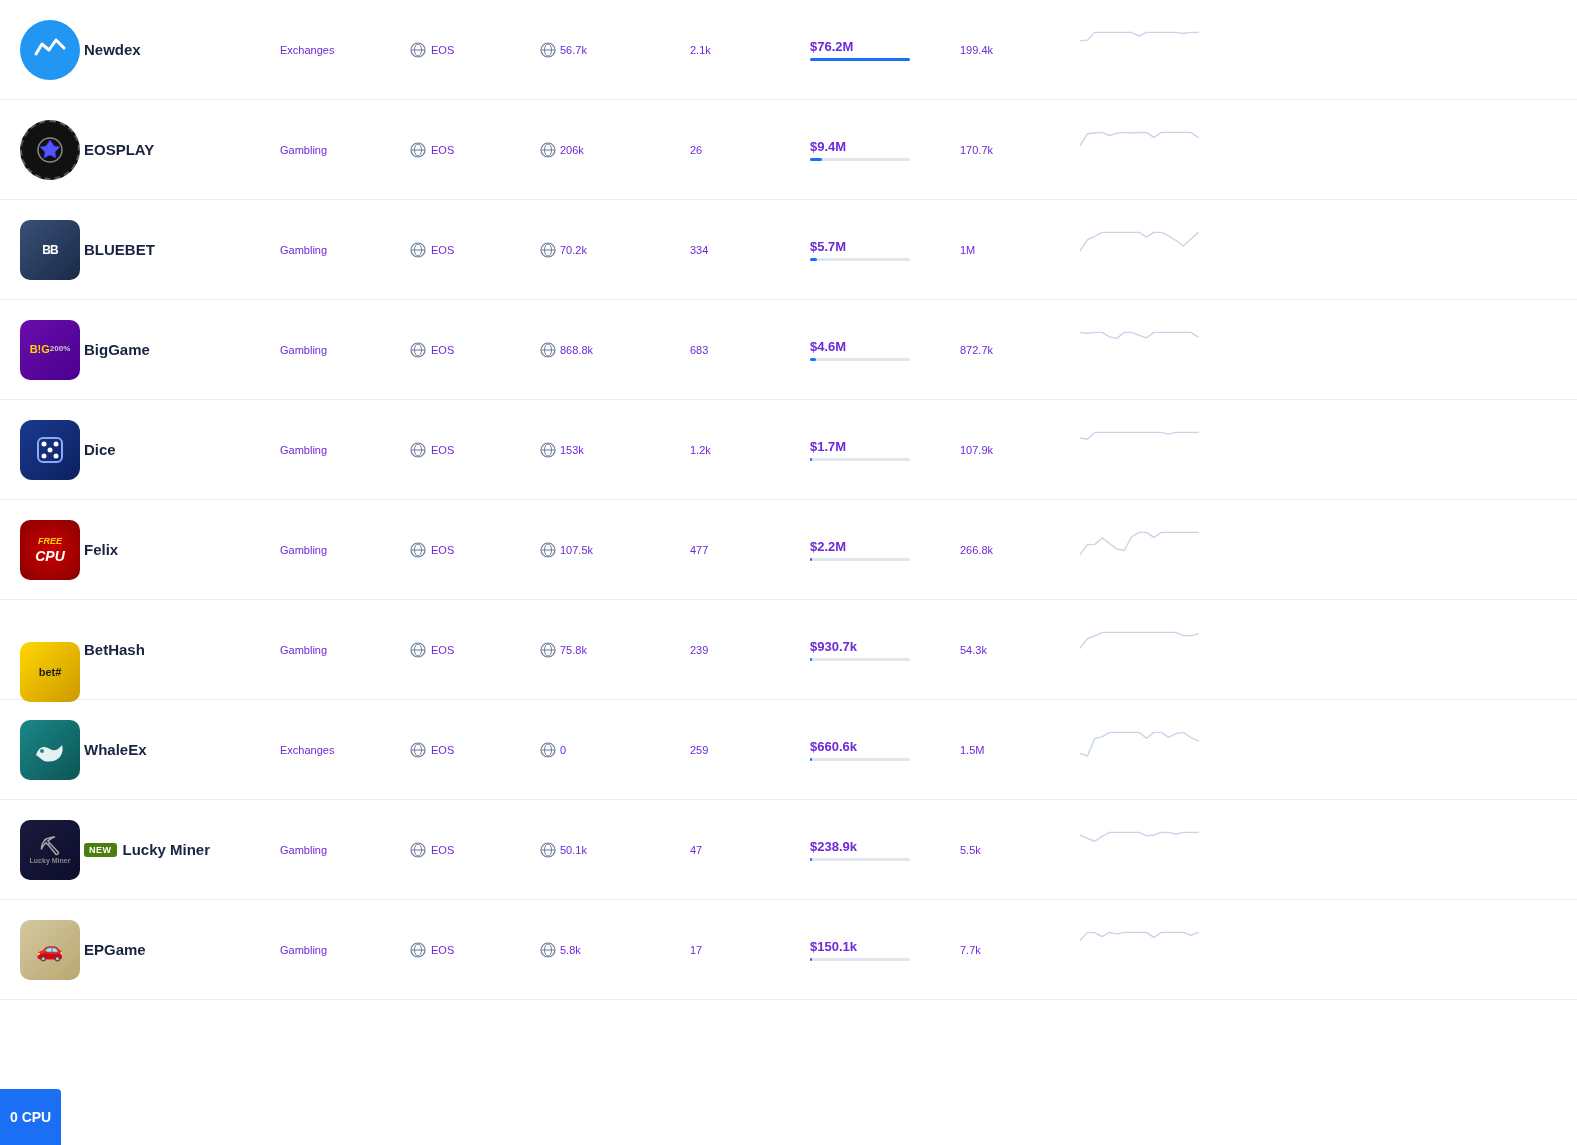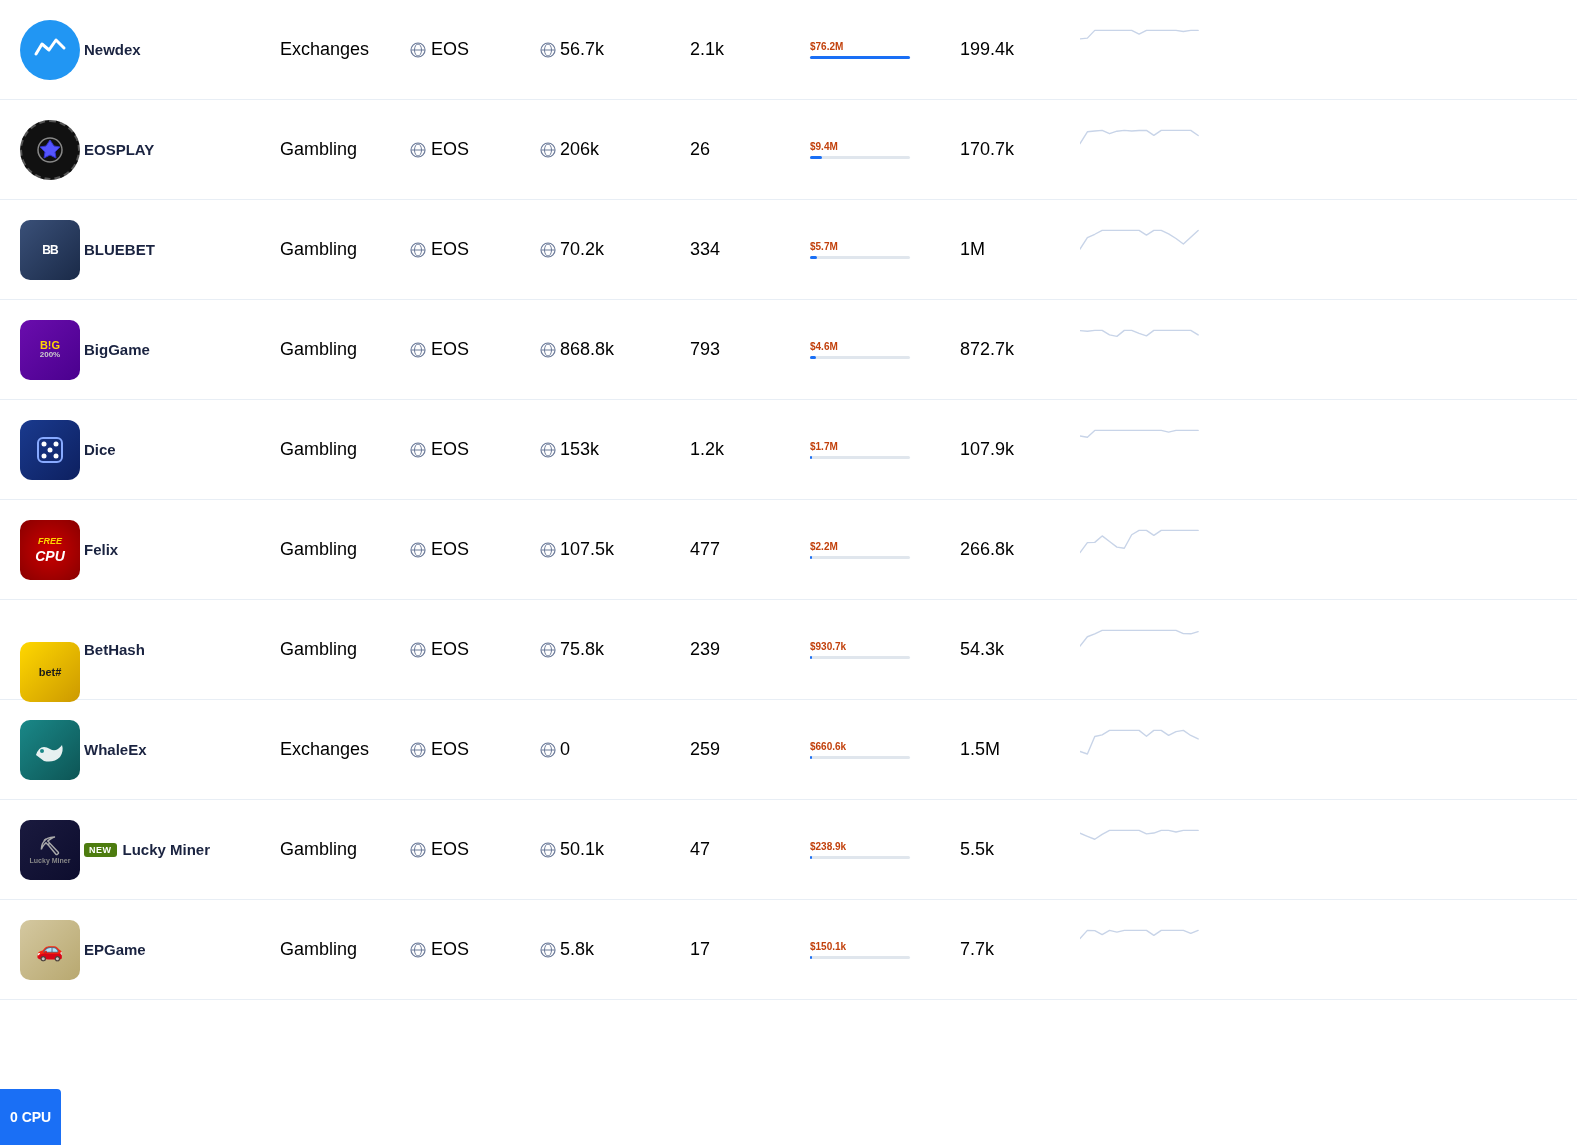--- a/index.html
+++ b/index.html
@@ -91,36 +91,36 @@
     .new-badge {
       background: #4d7c0f;
       color: #fff;
       font-size: 9px;
       font-weight: 800;
       padding: 2px 5px;
       border-radius: 3px;
       letter-spacing: 0.5px;
     }
     .cell {
-      color: #000000;
-      font-size: 18px;
+      color: #6d28d9;
+      font-size: 11px;
     }
     .cell-category { flex: 0 0 130px; }
     .cell-protocol { flex: 0 0 130px; display: flex; align-items: center; gap: 5px; }
     .cell-balance { flex: 0 0 150px; display: flex; align-items: center; gap: 4px; }
     .cell-volume {
       flex: 0 0 150px;
       display: flex;
       flex-direction: column;
       align-items: flex-start;
     }
     .volume-value {
-      color: #c2410c;
+      color: #6d28d9;
       font-weight: 600;
-      font-size: 10px;
+      font-size: 13px;
     }
     .volume-bar-container {
       width: 100px;
       height: 3px;
       background: #e0e6ed;
       border-radius: 2px;
       margin-top: 4px;
     }
     .volume-bar {
       height: 3px;
@@ -273,21 +273,21 @@
         <div class="volume-bar" style="width:7.000000000000001px;"></div>
       </div>
     </div>
     <div class="cell col-txs">1M</div>
     <div class="cell col-activity"><svg class="activity-chart" viewBox="0 0 130 40">
     <polyline points="0,22.2 8,9.9 16,6.2 24,2.0 32,2.0 40,2.0 48,2.0 56,2.0 64,2.0 72,7.1 80,2.0 88,2.0 96,5.7 104,10.8 112,16.8 120,9.4 128,2.0" fill="none" stroke="#c8d4e8" stroke-width="1.5" stroke-linecap="round" stroke-linejoin="round"></polyline>
   </svg></div>
   </div>
       <div class="table-row">
     <div style="flex:0 0 60px;">
-          <div class="app-icon" style="background:linear-gradient(135deg,#6a0dad,#4a008e); border-radius:10px; font-size:11px; font-weight:900; color:#ffd700; flex-direction:column; line-height:1.1;">
+          <div class="app-icon" style="background:linear-gradient(135deg,#6a0dad,#4a008e); border-radius:10px; font-size:11px; font-weight:900; color:#ffd700; line-height:1.1;">
       <span>B!G</span>
             <span style="font-size:8px;color:#ccc;">200%</span>
           </div>
         </div>
     <div class="row-name-col">
 
       <span>BigGame</span>
     </div>
     <div class="cell cell-category">Gambling</div>
     <div class="cell cell-protocol">
@@ -299,21 +299,21 @@
       EOS
     </div>
     <div class="cell cell-balance">
       <svg class="eos-icon" viewBox="0 0 16 16">
         <circle cx="8" cy="8" r="7" fill="none" stroke="#6b7a99" stroke-width="1.2"></circle>
         <ellipse cx="8" cy="8" rx="3.5" ry="6" fill="none" stroke="#6b7a99" stroke-width="1"></ellipse>
         <line x1="1.5" y1="8" x2="14.5" y2="8" stroke="#6b7a99" stroke-width="1"></line>
       </svg>
       868.8k
     </div>
-    <div class="cell col-users">793</div>
+    <div class="cell col-users">683</div>
     <div class="cell-volume col-volume">
       <span class="volume-value">$4.6M</span>
       <div class="volume-bar-container">
         <div class="volume-bar" style="width:6px;"></div>
       </div>
     </div>
     <div class="cell col-txs">872.7k</div>
     <div class="cell col-activity"><svg class="activity-chart" viewBox="0 0 130 40">
     <polyline points="0,2.3 8,3.0 16,2.0 24,2.0 32,6.9 40,8.5 48,2.0 56,2.0 64,5.3 72,8.0 80,2.0 88,2.0 96,2.0 104,2.0 112,2.0 120,2.0 128,6.9" fill="none" stroke="#c8d4e8" stroke-width="1.5" stroke-linecap="round" stroke-linejoin="round"></polyline>
   </svg></div>

